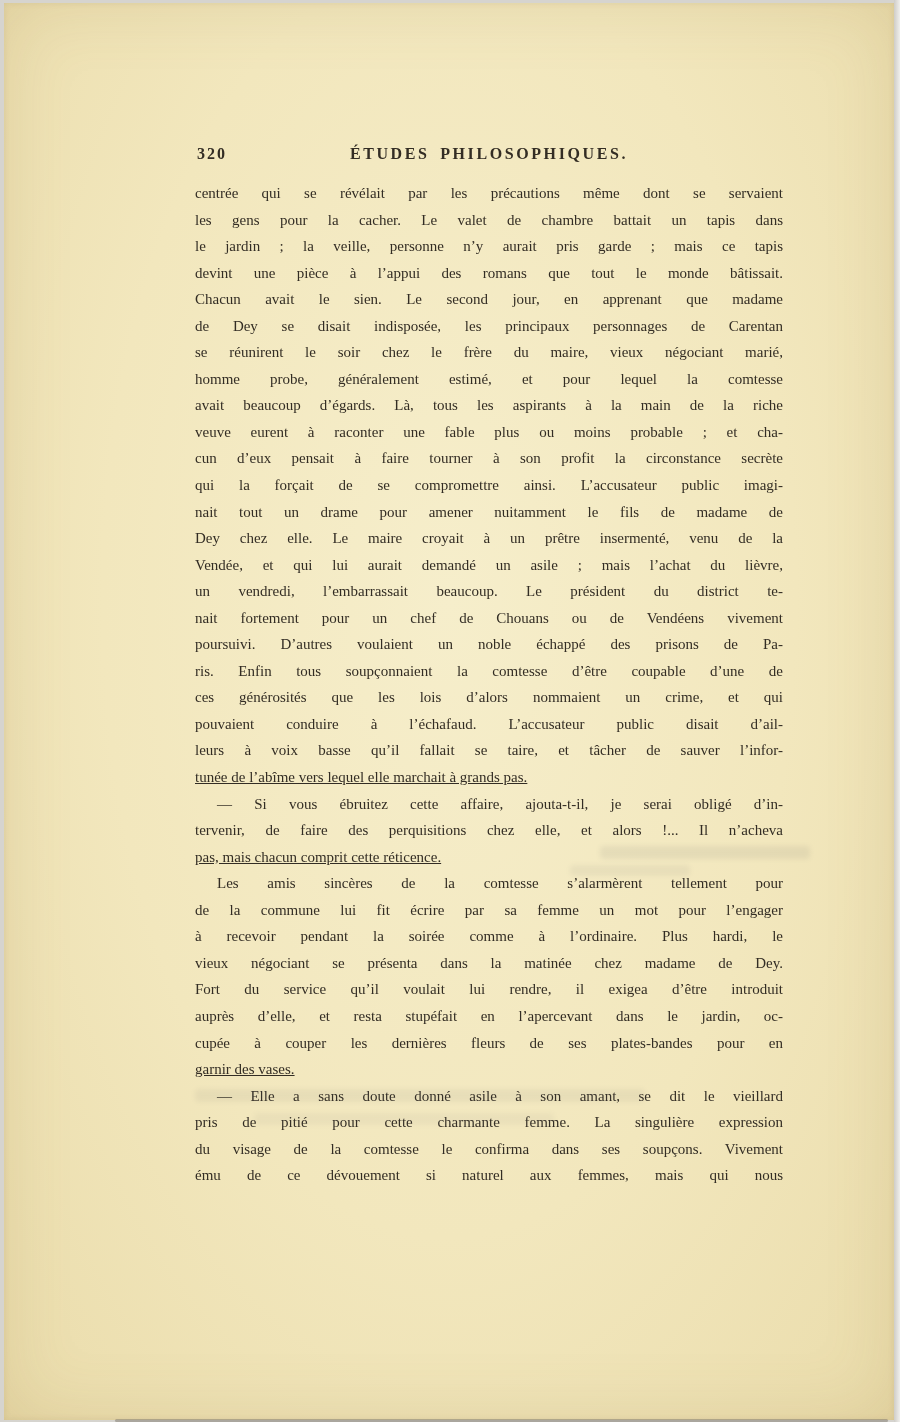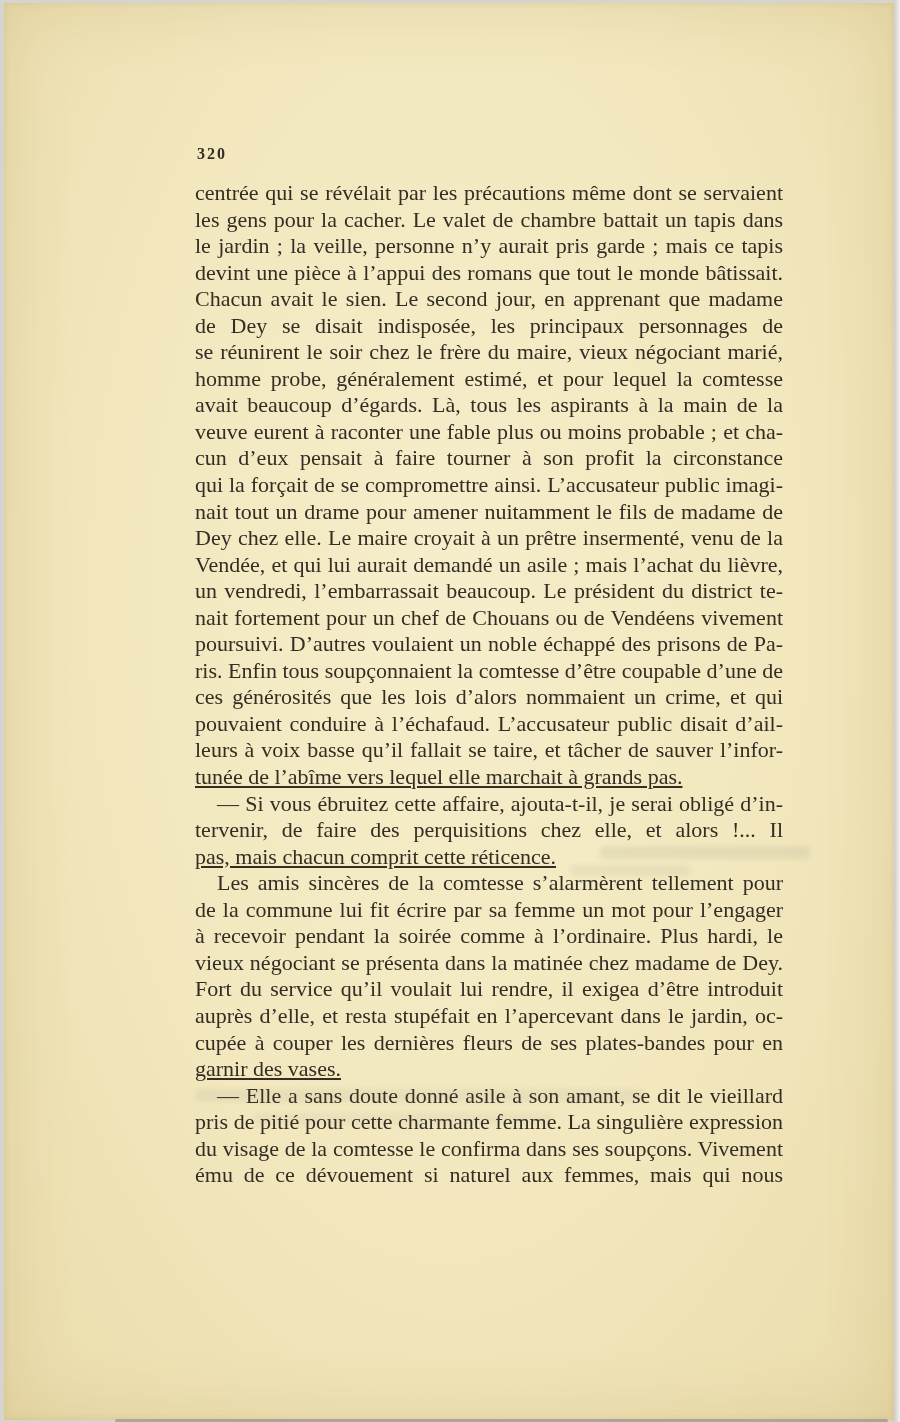--- a/index.html
+++ b/index.html
@@ -44,21 +44,21 @@
     font-size:16px;font-weight:bold;letter-spacing:2px;
   }
   .running-title{
     width:100%;text-align:center;
     font-size:16px;font-weight:bold;letter-spacing:2.6px;
     word-spacing:4px;
   }
   .text-block{
     position:absolute;left:191px;top:177px;width:588px;
     color:var(--ink);
-    font-size:22px;
+    font-size:15px;
   }
   .line{
     height:26.55px;line-height:26.55px;
     white-space:normal;
     text-align:justify;
     -moz-text-align-last:justify;
     text-align-last:justify;
     overflow:hidden;
   }
   .line.indent{text-indent:22px;}
@@ -82,20 +82,21 @@
   .bleed-4{left:250px;top:1110px;width:300px;height:12px;opacity:.06;}
 </style>
 </head>
 <body>
 
 <div class="scan">
   <div class="paper">
 
     <div class="running-header">
       <span class="page-number">320</span>
+      <div class="running-title">ÉTUDES PHILOSOPHIQUES.</div>
     </div>
 
     <div class="text-block">
 
     <div class="para">
           <div class="line">centrée qui se révélait par les précautions même dont se servaient</div>
           <div class="line">les gens pour la cacher. Le valet de chambre battait un tapis dans</div>
           <div class="line">le jardin ; la veille, personne n’y aurait pris garde ; mais ce tapis</div>
           <div class="line">devint une pièce à l’appui des romans que tout le monde bâtissait.</div>
           <div class="line">Chacun avait le sien. Le second jour, en apprenant que madame</div>

